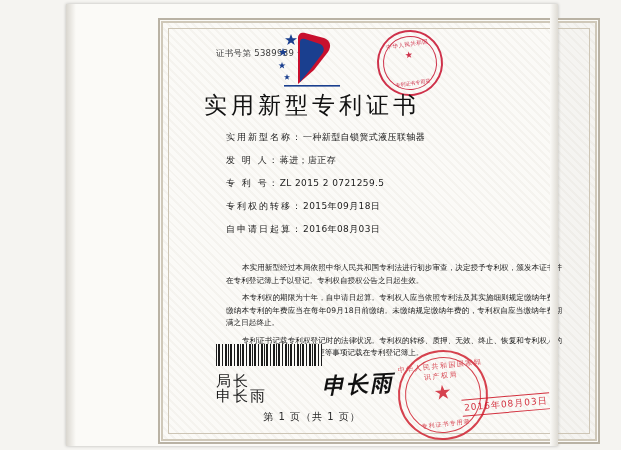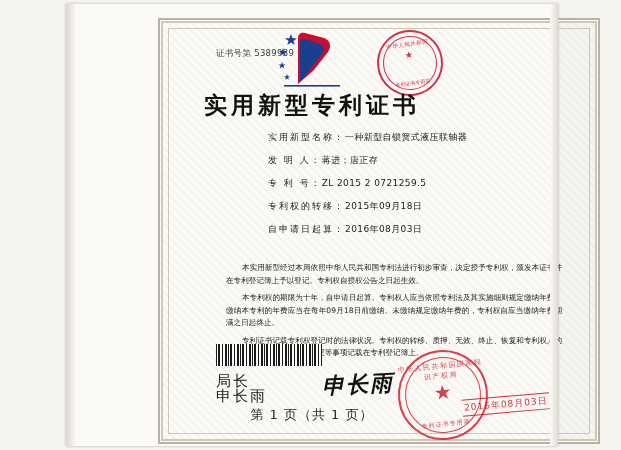--- a/index.html
+++ b/index.html
@@ -75,28 +75,28 @@
     font-size:9px;line-height:9px;
   }
   
   .emblem{
     position:absolute;left:50%;top:24px;margin-left:-42px;
     width:84px;height:62px;
   }
   .title{
     position:absolute;left:0;right:0;top:86px;
     text-align:center;
-    font-size:23px;font-weight:bold;letter-spacing:4px;
+    font-size:23px;font-weight:normal;letter-spacing:4px;
     color:#111;
     font-family:"DejaVu Sans","Liberation Sans",sans-serif;
   }
   
   .fields{
     position:absolute;left:160px;top:128px;right:90px;
-    font-size:9px;color:#1b1b1b;line-height:11px;margin-left:42px;
+    font-size:9px;color:#1b1b1b;line-height:11px;
   }
   .field{
     margin-bottom:12px;
     white-space:nowrap;
   }
   .flabel{display:inline-block;letter-spacing:2px;}
   .fvalue{letter-spacing:.4px;}
   
   .body-text{
     position:absolute;left:160px;top:258px;width:336px;
@@ -160,21 +160,21 @@
     position:absolute;left:396px;top:392px;
     font-size:9px;color:#cf1b2b;letter-spacing:1px;
     transform:rotate(-5deg);
     opacity:.9;
     border-top:1px solid #cf1b2b;border-bottom:1px solid #cf1b2b;
     padding:1px 2px;
   }
   
   .footer{
     position:absolute;left:0;right:0;bottom:22px;
-    text-align:center;font-size:13px;color:#2a2a2a;letter-spacing:1px;
+    text-align:center;font-size:10px;color:#2a2a2a;letter-spacing:1px;
   }
 </style>
 </head>
 <body>
 
 <div class="page">
 
   <div class="paper">
 
     <div class="border">

